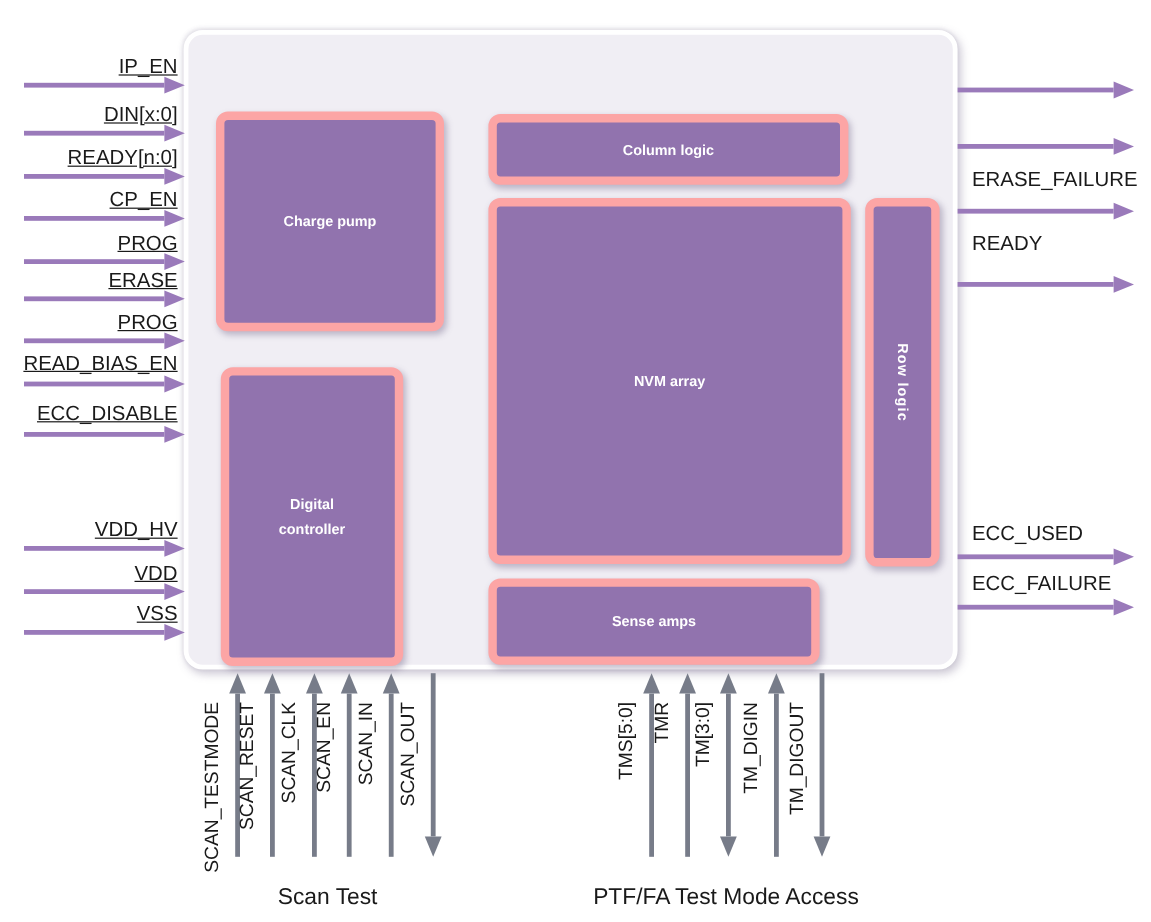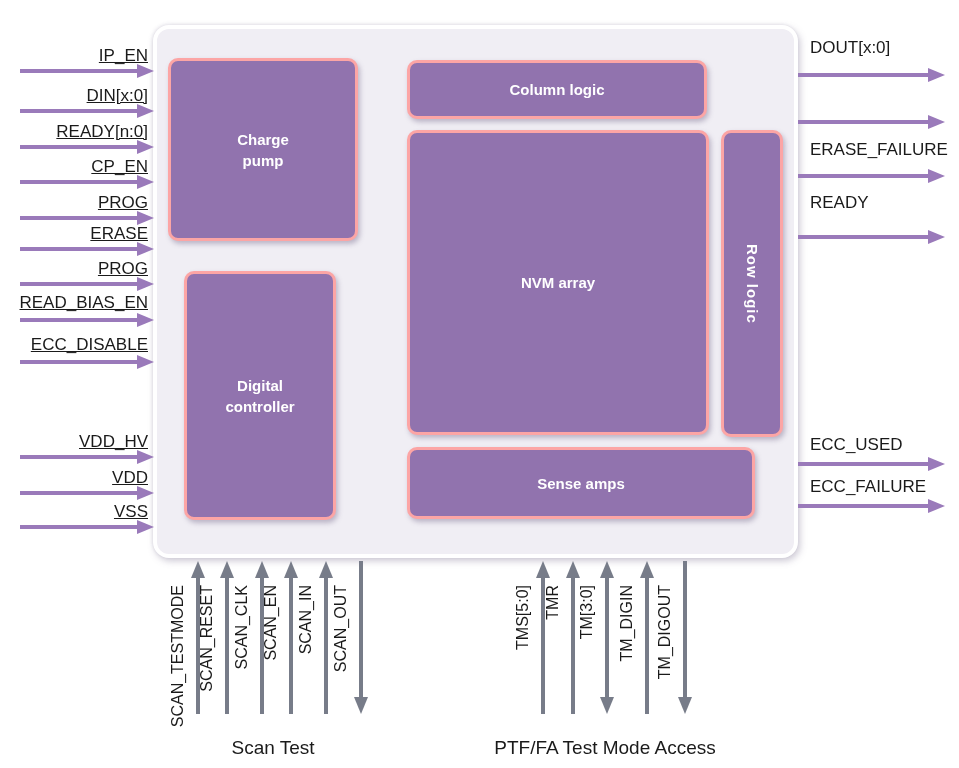--- a/index.html
+++ b/index.html
@@ -19,30 +19,30 @@
     position:absolute; left:153px; top:25px; width:645px; height:533px;
     background:var(--container-fill);
     border:4px solid #ffffff; border-radius:16px;
     box-shadow:2px 3px 7px rgba(109,96,133,0.35), -1px -1px 3px rgba(109,96,133,0.12);
   }
 
   
   .blk {
     position:absolute; display:flex; align-items:center; justify-content:center;
     background:var(--block-fill);
-    border:3px solid #fca5a5; border-radius:10px;
+    border:7px solid #fca5a5; border-radius:10px;
     box-shadow:2px 3px 5px rgba(90,75,115,0.35);
-    color:var(--block-text); font-weight:bold; font-size:15px; text-align:center;
-  }
-  .blk-charge   { left:168px; top:58px;  width:190px; height:183px; }
+    color:var(--block-text); font-weight:bold; font-size:12px; text-align:center;margin-top:35px;
+  }
+  .blk-charge   { left:180px; top:58px;  width:190px; height:183px; }
   .blk-digital  { left:184px; top:271px; width:152px; height:249px; }
   .blk-column   { left:407px; top:60px;  width:300px; height:59px; }
   .blk-nvm      { left:407px; top:130px; width:302px; height:305px; }
   .blk-row      { left:721px; top:130px; width:62px;  height:307px; }
-  .blk-sense    { left:407px; top:447px; width:348px; height:72px; }
+  .blk-sense    { left:407px; top:447px; width:276px; height:72px; }
   .wrap-80  { width:82px; line-height:21px; }
   .wrap-92  { width:92px; line-height:21px; }
   .vert-label { writing-mode:vertical-rl; letter-spacing:1px; }
 
   
   .lbl-l {
     position:absolute; left:0; width:148px; text-align:right;
     font-size:17px; line-height:22px; color:var(--signal-text);text-decoration:underline;
   }
   .lbl-r {
@@ -180,21 +180,20 @@
       <span class="ln"></span>
       <span class="hd"></span>
     </div>
 
   <span class="lbl-l" style="top:501px">VSS</span>
   <div class="arr" style="left:20px;top:519px;width:134px">
       <span class="ln"></span>
       <span class="hd"></span>
     </div>
 
-  <span class="lbl-r" style="top:37px">DOUT[x:0]</span>
   <div class="arr" style="left:798px;top:67px;width:147px">
       <span class="ln"></span>
       <span class="hd"></span>
     </div>
 
   <div class="arr" style="left:798px;top:114px;width:147px">
       <span class="ln"></span>
       <span class="hd"></span>
     </div>
 

